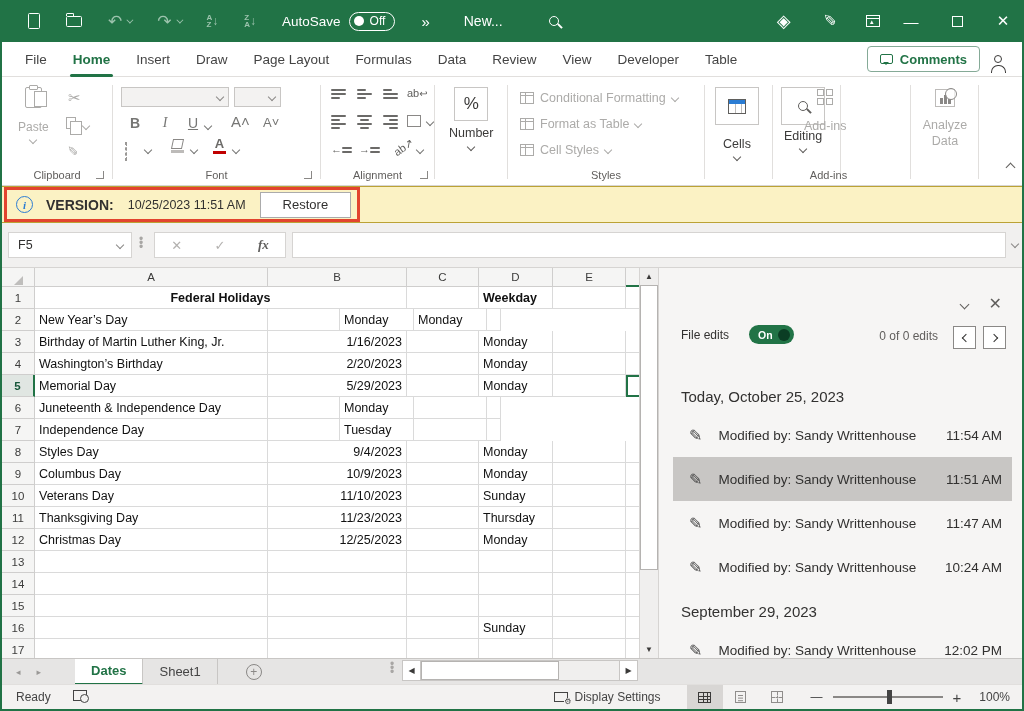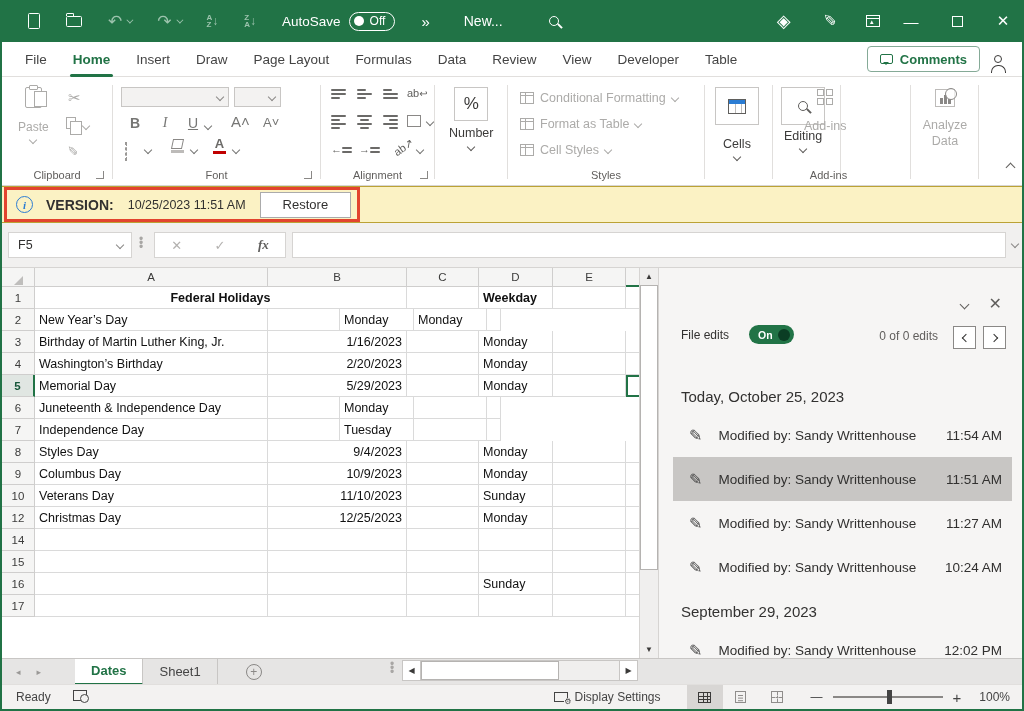--- a/index.html
+++ b/index.html
@@ -539,25 +539,43 @@
       <div class="gr-row" style="height: 22px;">
         <div class="hd" style="width: 33px; height: 100%;">10</div>
         <div class="cell" style="width: 233px; height: 100%;">Veterans Day</div>
         <div class="cell num" style="width: 139px; height: 100%;">11/10/2023</div>
         <div class="cell" style="width: 72px; height: 100%;"></div>
         <div class="cell" style="width: 74px; height: 100%;">Sunday</div>
         <div class="cell" style="width: 73px; height: 100%;"></div>
         <div class="cell" style="width: 14px; height: 100%;"></div>
       </div>
       <div class="gr-row" style="height: 22px;">
+        <div class="hd" style="width: 33px; height: 100%;">11</div>
+        <div class="cell" style="width: 233px; height: 100%;">Thanksgiving Day</div>
+        <div class="cell num" style="width: 139px; height: 100%;">11/23/2023</div>
+        <div class="cell" style="width: 72px; height: 100%;"></div>
+        <div class="cell" style="width: 74px; height: 100%;">Thursday</div>
+        <div class="cell" style="width: 73px; height: 100%;"></div>
+        <div class="cell" style="width: 14px; height: 100%;"></div>
+      </div>
+      <div class="gr-row" style="height: 22px;">
         <div class="hd" style="width: 33px; height: 100%;">12</div>
         <div class="cell" style="width: 233px; height: 100%;">Christmas Day</div>
         <div class="cell num" style="width: 139px; height: 100%;">12/25/2023</div>
         <div class="cell" style="width: 72px; height: 100%;"></div>
         <div class="cell" style="width: 74px; height: 100%;">Monday</div>
+        <div class="cell" style="width: 73px; height: 100%;"></div>
+        <div class="cell" style="width: 14px; height: 100%;"></div>
+      </div>
+      <div class="gr-row" style="height: 22px;">
+        <div class="hd" style="width: 33px; height: 100%;">13</div>
+        <div class="cell" style="width: 233px; height: 100%;"></div>
+        <div class="cell num" style="width: 139px; height: 100%;"></div>
+        <div class="cell" style="width: 72px; height: 100%;"></div>
+        <div class="cell" style="width: 74px; height: 100%;"></div>
         <div class="cell" style="width: 73px; height: 100%;"></div>
         <div class="cell" style="width: 14px; height: 100%;"></div>
       </div>
       <div class="gr-row" style="height: 22px;">
         <div class="hd" style="width: 33px; height: 100%;">14</div>
         <div class="cell" style="width: 233px; height: 100%;"></div>
         <div class="cell num" style="width: 139px; height: 100%;"></div>
         <div class="cell" style="width: 72px; height: 100%;"></div>
         <div class="cell" style="width: 74px; height: 100%;"></div>
         <div class="cell" style="width: 73px; height: 100%;"></div>
@@ -625,21 +643,21 @@
           <span>11:54 AM</span>
         </div>
         <div class="vh-entry selected">
           <span class="pencil">✎</span>
           <span class="who">Modified by: Sandy Writtenhouse</span>
           <span>11:51 AM</span>
         </div>
         <div class="vh-entry">
           <span class="pencil">✎</span>
           <span class="who">Modified by: Sandy Writtenhouse</span>
-          <span>11:27 AM</span>
+          <span>11:47 AM</span>
         </div>
         <div class="vh-entry">
           <span class="pencil">✎</span>
           <span class="who">Modified by: Sandy Writtenhouse</span>
           <span>10:24 AM</span>
         </div>
         <div class="vh-date">September 29, 2023</div>
         <div class="vh-entry">
           <span class="pencil">✎</span>
           <span class="who">Modified by: Sandy Writtenhouse</span>

